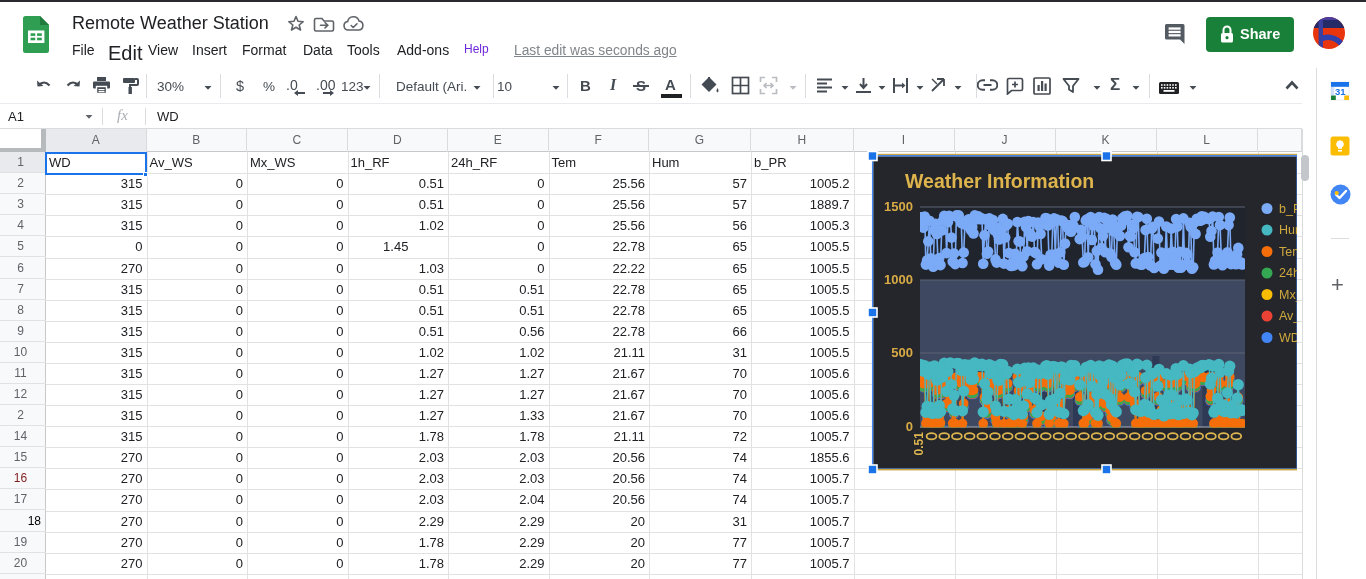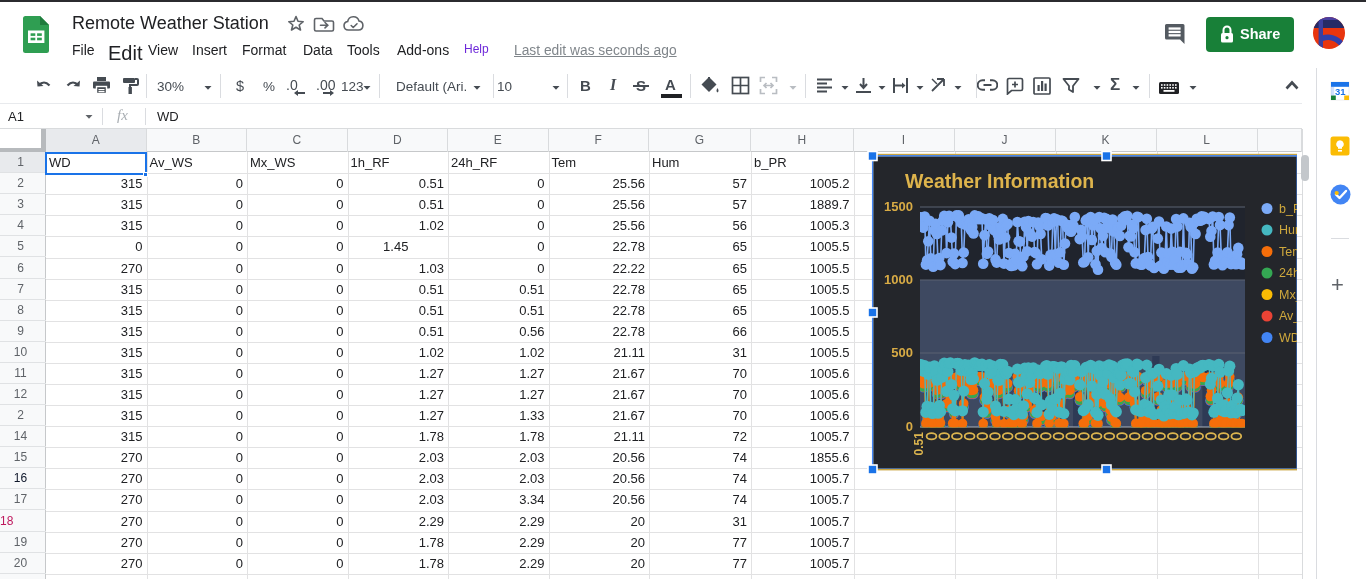--- a/index.html
+++ b/index.html
@@ -248,23 +248,23 @@
 <div class="ab" style="left:0;top:257.5px;width:46px;height:21.08px;background:transparent;border-bottom:1px solid #e0e2e4;color:#5f6368;font-size:12px;text-align:center;padding-right:5px;line-height:21.08px">6</div>
 <div class="ab" style="left:0;top:278.6px;width:46px;height:21.08px;background:transparent;border-bottom:1px solid #e0e2e4;color:#5f6368;font-size:12px;text-align:center;padding-right:5px;line-height:21.08px">7</div>
 <div class="ab" style="left:0;top:299.7px;width:46px;height:21.08px;background:transparent;border-bottom:1px solid #e0e2e4;color:#5f6368;font-size:12px;text-align:center;padding-right:5px;line-height:21.08px">8</div>
 <div class="ab" style="left:0;top:320.7px;width:46px;height:21.08px;background:transparent;border-bottom:1px solid #e0e2e4;color:#5f6368;font-size:12px;text-align:center;padding-right:5px;line-height:21.08px">9</div>
 <div class="ab" style="left:0;top:341.8px;width:46px;height:21.08px;background:transparent;border-bottom:1px solid #e0e2e4;color:#5f6368;font-size:12px;text-align:center;padding-right:5px;line-height:21.08px">10</div>
 <div class="ab" style="left:0;top:362.9px;width:46px;height:21.08px;background:transparent;border-bottom:1px solid #e0e2e4;color:#5f6368;font-size:12px;text-align:center;padding-right:5px;line-height:21.08px">11</div>
 <div class="ab" style="left:0;top:384.0px;width:46px;height:21.08px;background:transparent;border-bottom:1px solid #e0e2e4;color:#5f6368;font-size:12px;text-align:center;padding-right:5px;line-height:21.08px">12</div>
 <div class="ab" style="left:0;top:405.1px;width:46px;height:21.08px;background:transparent;border-bottom:1px solid #e0e2e4;color:#5f6368;font-size:12px;text-align:center;padding-right:5px;line-height:21.08px">2</div>
 <div class="ab" style="left:0;top:426.1px;width:46px;height:21.08px;background:transparent;border-bottom:1px solid #e0e2e4;color:#5f6368;font-size:12px;text-align:center;padding-right:5px;line-height:21.08px">14</div>
 <div class="ab" style="left:0;top:447.2px;width:46px;height:21.08px;background:transparent;border-bottom:1px solid #e0e2e4;color:#5f6368;font-size:12px;text-align:center;padding-right:5px;line-height:21.08px">15</div>
-<div class="ab" style="left:0;top:468.3px;width:46px;height:21.08px;background:transparent;border-bottom:1px solid #e0e2e4;color:#0f172a;font-size:12px;text-align:center;padding-right:5px;line-height:21.08px">16</div>
+<div class="ab" style="left:0;top:468.3px;width:46px;height:21.08px;background:transparent;border-bottom:1px solid #e0e2e4;color:#7f1d1d;font-size:12px;text-align:center;padding-right:5px;line-height:21.08px">16</div>
 <div class="ab" style="left:0;top:489.4px;width:46px;height:21.08px;background:transparent;border-bottom:1px solid #e0e2e4;color:#5f6368;font-size:12px;text-align:center;padding-right:5px;line-height:21.08px">17</div>
-<div class="ab" style="left:0;top:510.5px;width:46px;height:21.08px;background:transparent;border-bottom:1px solid #e0e2e4;color:#be185d;font-size:12px;text-align:left;padding-right:5px;line-height:21.08px">18</div>
+<div class="ab" style="left:0;top:510.5px;width:46px;height:21.08px;background:transparent;border-bottom:1px solid #e0e2e4;color:#000000;font-size:12px;text-align:right;padding-right:5px;line-height:21.08px">18</div>
 <div class="ab" style="left:0;top:531.5px;width:46px;height:21.08px;background:transparent;border-bottom:1px solid #e0e2e4;color:#5f6368;font-size:12px;text-align:center;padding-right:5px;line-height:21.08px">19</div>
 <div class="ab" style="left:0;top:552.6px;width:46px;height:21.08px;background:transparent;border-bottom:1px solid #e0e2e4;color:#5f6368;font-size:12px;text-align:center;padding-right:5px;line-height:21.08px">20</div>
 <div class="ab" style="left:146.5px;top:152px;width:1px;height:427px;background:#e2e2e3"></div>
 <div class="ab" style="left:247px;top:152px;width:1px;height:427px;background:#e2e2e3"></div>
 <div class="ab" style="left:347.5px;top:152px;width:1px;height:427px;background:#e2e2e3"></div>
 <div class="ab" style="left:448px;top:152px;width:1px;height:427px;background:#e2e2e3"></div>
 <div class="ab" style="left:548.5px;top:152px;width:1px;height:427px;background:#e2e2e3"></div>
 <div class="ab" style="left:649px;top:152px;width:1px;height:427px;background:#e2e2e3"></div>
 <div class="ab" style="left:751px;top:152px;width:1px;height:427px;background:#e2e2e3"></div>
 <div class="ab" style="left:853.5px;top:152px;width:1px;height:427px;background:#e2e2e3"></div>
@@ -419,21 +419,21 @@
 <div class="ab" style="left:247px;top:468.3px;width:96.5px;height:21.08px;font-size:13px;color:#202124;line-height:21.08px;text-align:right">0</div>
 <div class="ab" style="left:347.5px;top:468.3px;width:96.5px;height:21.08px;font-size:13px;color:#202124;line-height:21.08px;text-align:right">2.03</div>
 <div class="ab" style="left:448px;top:468.3px;width:96.5px;height:21.08px;font-size:13px;color:#202124;line-height:21.08px;text-align:right">2.03</div>
 <div class="ab" style="left:548.5px;top:468.3px;width:96.5px;height:21.08px;font-size:13px;color:#202124;line-height:21.08px;text-align:right">20.56</div>
 <div class="ab" style="left:649px;top:468.3px;width:98px;height:21.08px;font-size:13px;color:#202124;line-height:21.08px;text-align:right">74</div>
 <div class="ab" style="left:751px;top:468.3px;width:98.5px;height:21.08px;font-size:13px;color:#202124;line-height:21.08px;text-align:right">1005.7</div>
 <div class="ab" style="left:46px;top:489.4px;width:96.5px;height:21.08px;font-size:13px;color:#202124;line-height:21.08px;text-align:right">270</div>
 <div class="ab" style="left:146.5px;top:489.4px;width:96.5px;height:21.08px;font-size:13px;color:#202124;line-height:21.08px;text-align:right">0</div>
 <div class="ab" style="left:247px;top:489.4px;width:96.5px;height:21.08px;font-size:13px;color:#202124;line-height:21.08px;text-align:right">0</div>
 <div class="ab" style="left:347.5px;top:489.4px;width:96.5px;height:21.08px;font-size:13px;color:#202124;line-height:21.08px;text-align:right">2.03</div>
-<div class="ab" style="left:448px;top:489.4px;width:96.5px;height:21.08px;font-size:13px;color:#202124;line-height:21.08px;text-align:right">3.34</div>
+<div class="ab" style="left:448px;top:489.4px;width:96.5px;height:21.08px;font-size:13px;color:#202124;line-height:21.08px;text-align:right">2.04</div>
 <div class="ab" style="left:548.5px;top:489.4px;width:96.5px;height:21.08px;font-size:13px;color:#202124;line-height:21.08px;text-align:right">20.56</div>
 <div class="ab" style="left:649px;top:489.4px;width:98px;height:21.08px;font-size:13px;color:#202124;line-height:21.08px;text-align:right">74</div>
 <div class="ab" style="left:751px;top:489.4px;width:98.5px;height:21.08px;font-size:13px;color:#202124;line-height:21.08px;text-align:right">1005.7</div>
 <div class="ab" style="left:46px;top:510.5px;width:96.5px;height:21.08px;font-size:13px;color:#202124;line-height:21.08px;text-align:right">270</div>
 <div class="ab" style="left:146.5px;top:510.5px;width:96.5px;height:21.08px;font-size:13px;color:#202124;line-height:21.08px;text-align:right">0</div>
 <div class="ab" style="left:247px;top:510.5px;width:96.5px;height:21.08px;font-size:13px;color:#202124;line-height:21.08px;text-align:right">0</div>
 <div class="ab" style="left:347.5px;top:510.5px;width:96.5px;height:21.08px;font-size:13px;color:#202124;line-height:21.08px;text-align:right">2.29</div>
 <div class="ab" style="left:448px;top:510.5px;width:96.5px;height:21.08px;font-size:13px;color:#202124;line-height:21.08px;text-align:right">2.29</div>
 <div class="ab" style="left:548.5px;top:510.5px;width:96.5px;height:21.08px;font-size:13px;color:#202124;line-height:21.08px;text-align:right">20</div>
 <div class="ab" style="left:649px;top:510.5px;width:98px;height:21.08px;font-size:13px;color:#202124;line-height:21.08px;text-align:right">31</div>

